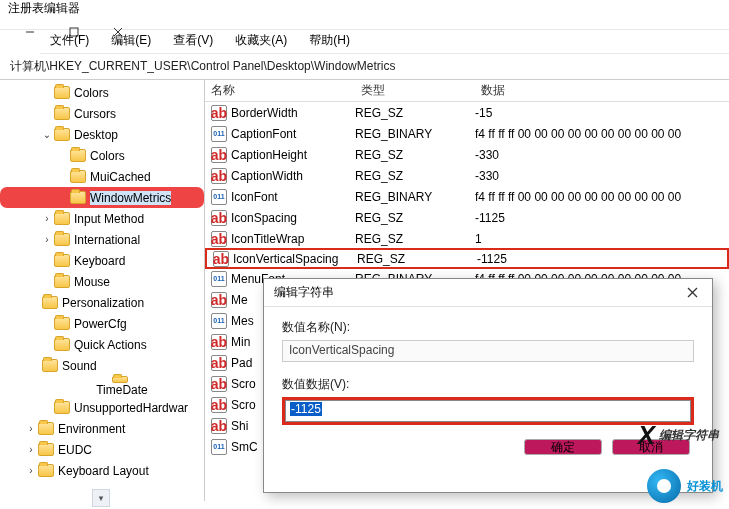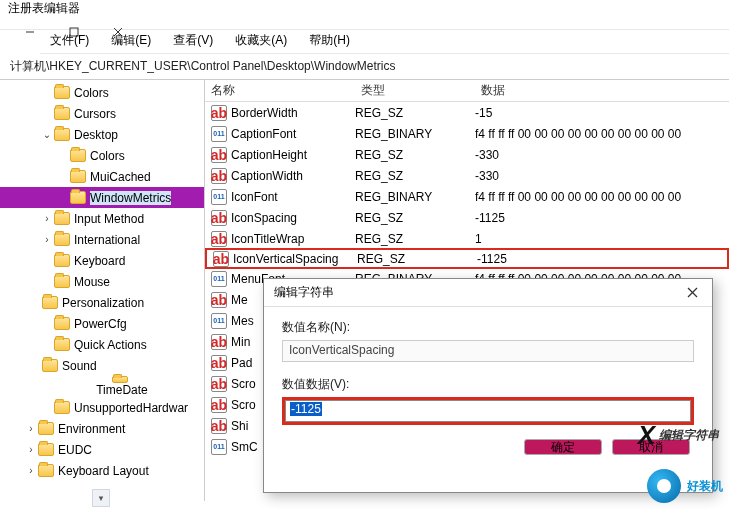--- a/index.html
+++ b/index.html
@@ -11,21 +11,21 @@
 .win-btn{width:44px;height:30px;display:flex;align-items:center;justify-content:center;color:#555;}
 .menubar{height:24px;display:flex;align-items:flex-start;padding-left:6px;gap:14px;color:#000;border-bottom:1px solid #e8e8e8;margin-left:40px;}
 .menubar span{padding:2px 4px;}
 .addrbar{height:26px;padding:4px 10px;border-bottom:1px solid #ccc;color:#222;}
 .content{display:flex;height:calc(100% - 88px);}
 .tree{width:205px;border-right:1px solid #ccc;overflow:hidden;padding-top:2px;}
 .tree-row{display:flex;align-items:center;height:21px;white-space:nowrap;cursor:default;}
 .chevron{width:14px;display:inline-flex;justify-content:center;color:#444;font-size:10px;}
 .fld{width:16px;height:13px;background:linear-gradient(#ffe49c,#f8c648);border:1px solid #d9a52b;border-radius:2px;margin-right:4px;position:relative;}
 .fld::before{content:"";position:absolute;top:-3px;left:0;width:7px;height:3px;background:#f8c648;border:1px solid #d9a52b;border-bottom:none;border-radius:2px 2px 0 0;}
-.tree-row.sel{background:#a21caf;}
+.tree-row.sel{background:#ef4444;border-radius:7px;}
 .tree-row.sel .label{background:#cfe4f7;}
 .list{flex:1;overflow:hidden;}
 .list-hdr{display:flex;border-bottom:1px solid #ddd;height:22px;align-items:center;}
 .list-hdr div{padding-left:6px;color:#333;}
 .c1{width:150px;}.c2{width:120px;}.c3{flex:1;}
 .list-body{}
 .lrow{display:flex;align-items:center;height:21px;}
 .lrow.hl{border:2px solid #d92a1c;margin:-1px 0;}
 .val-icon{width:16px;height:16px;margin:0 4px 0 6px;display:inline-flex;align-items:center;justify-content:center;border:1px solid #888;border-radius:2px;font-size:14px;font-weight:bold;}
 .val-icon.ab{color:#d02a2a;}

